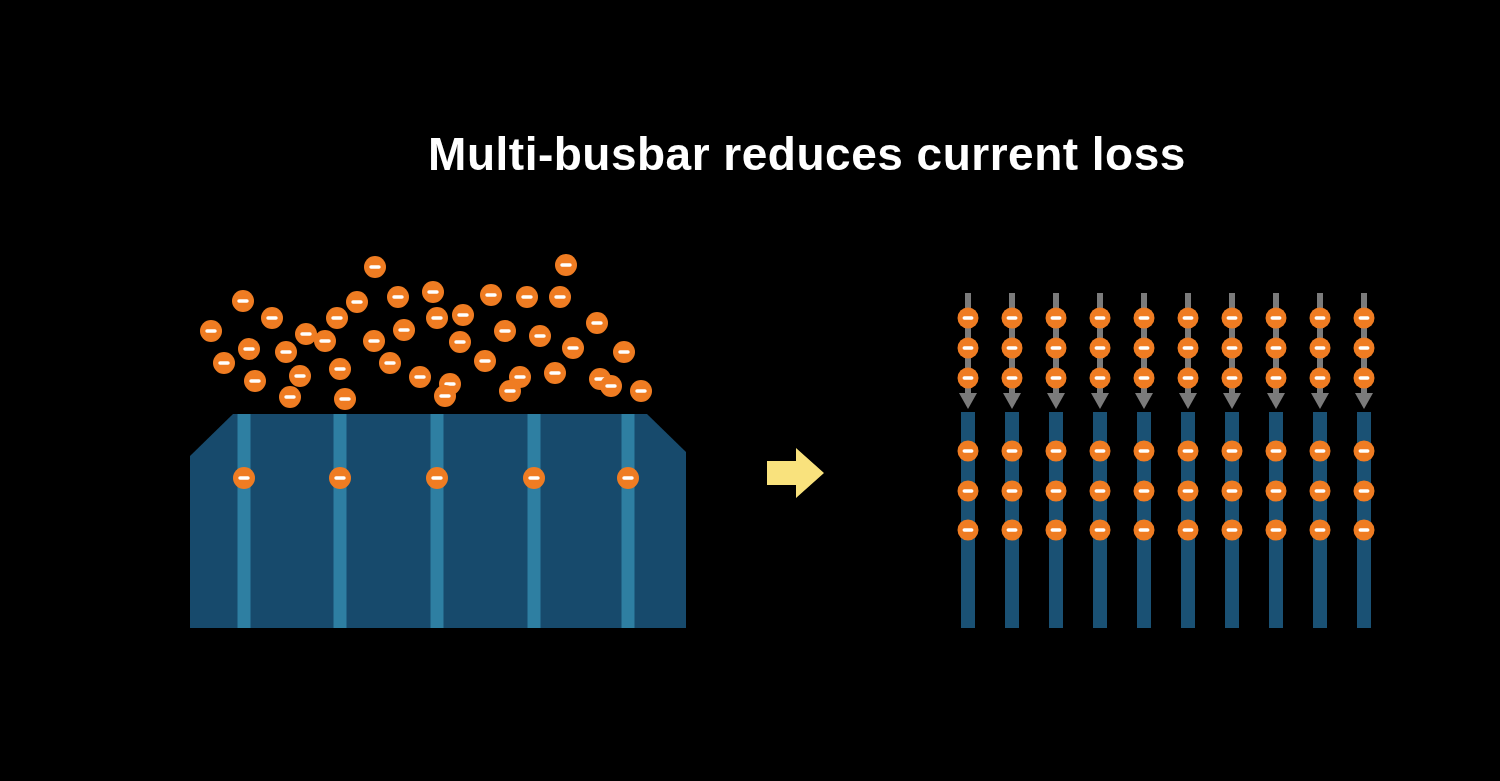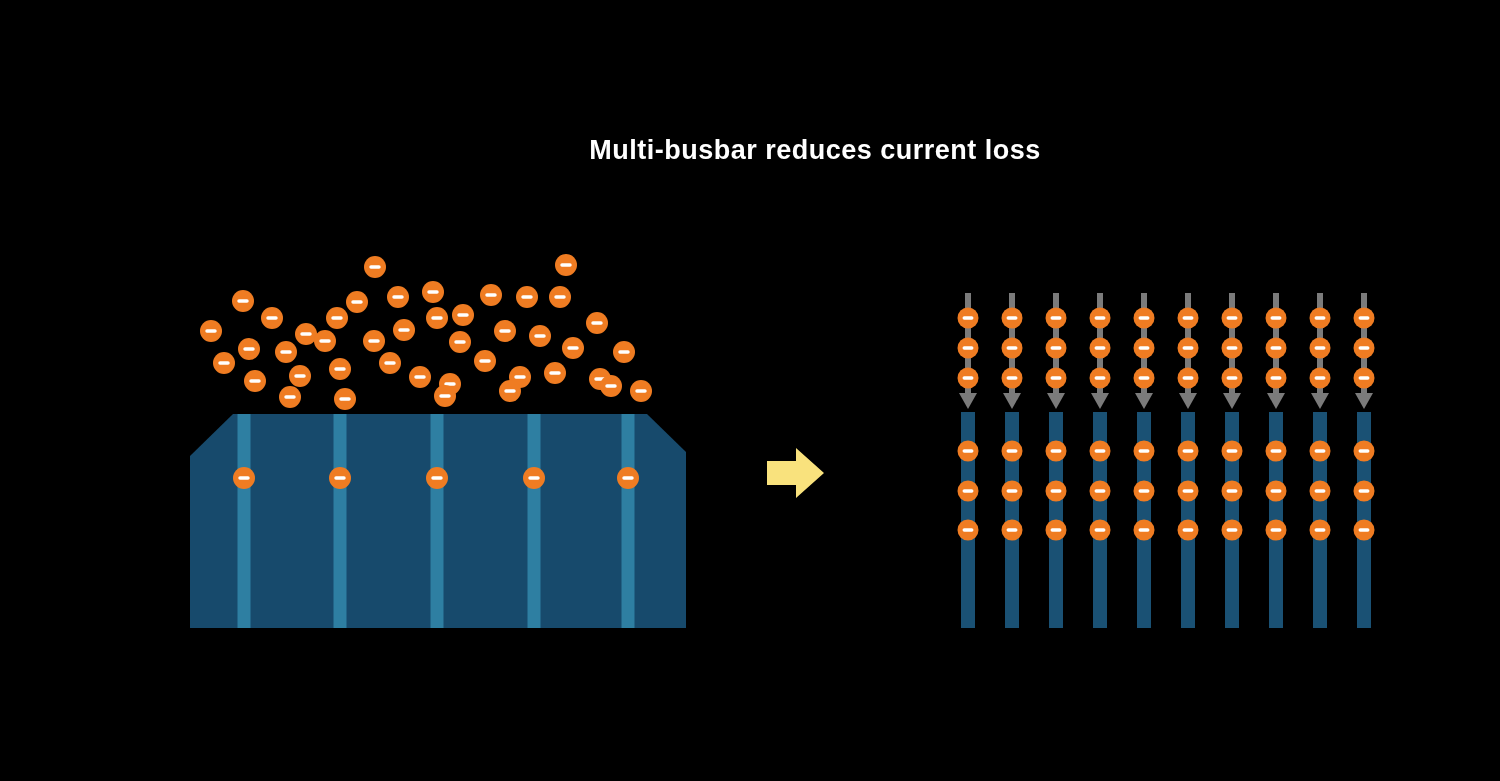--- a/index.html
+++ b/index.html
@@ -12,25 +12,25 @@
     width: 1500px;
     height: 781px;
     overflow: hidden;
     background: var(--bg, #000);
   }
   .title {
     position: absolute;
     top: 119px;
     left: 799px;
     transform: translateX(-50%);
-    margin: 16px;
+    margin: 8px;
     white-space: nowrap;
     font-family: "Liberation Sans", sans-serif;
     font-weight: 700;
-    font-size: 27px;
+    font-size: 46px;
     letter-spacing: 0.5px;
     color: var(--title, #fff);
   }
   svg#diagram {
     position: absolute;
     left: 0;
     top: 0;
     display: block;
   }
 </style>

